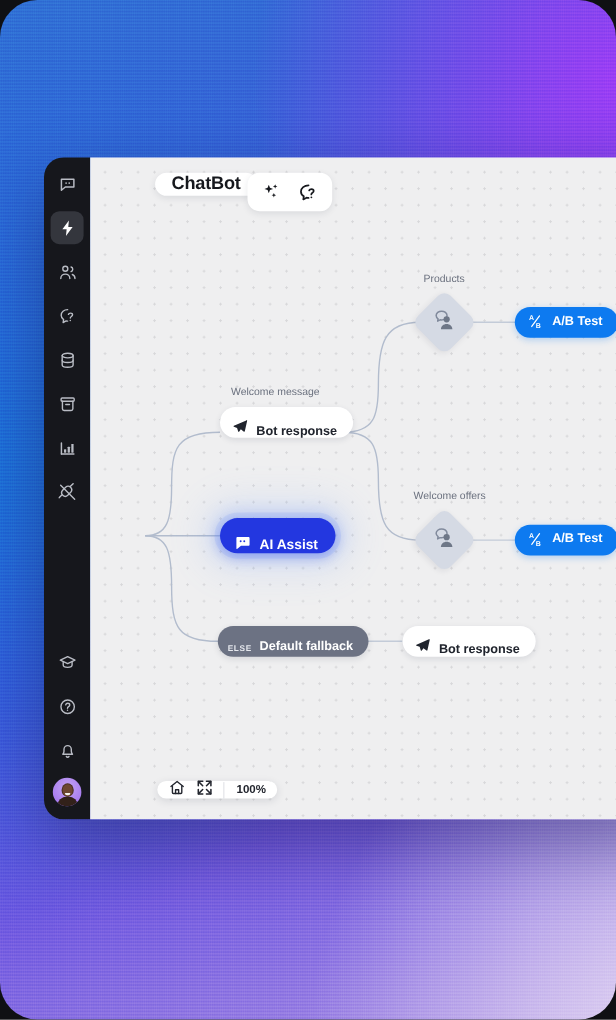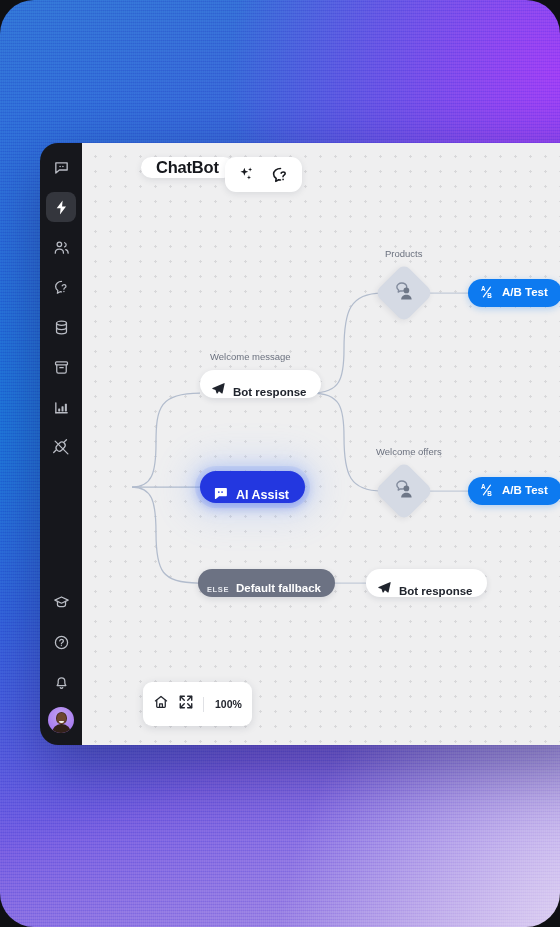--- a/index.html
+++ b/index.html
@@ -195,21 +195,21 @@
     transform: rotate(45deg);
     display: flex; align-items: center; justify-content: center;
     box-shadow: 0 2px 6px rgba(30,35,60,.09);
   }
   .diamond > .dia-inner { transform: rotate(-45deg); display: flex; }
 
   
   #zoom-bar {
     position: absolute;
     left: 61px; bottom: 19px;
-    height: 44px;
+    height: 16px;
     background: #ffffff;
     border-radius: 9px;
     box-shadow: 0 2px 8px rgba(30,35,60,.13);
     display: flex; align-items: center;
     padding: 0 10px; gap: 9px;
     color: #23262e;
   }
   #zoom-bar .zb-sep { width: 1px; height: 15px; background: #e0e1e5; }
   #zoom-pct { font-size: 10.5px; font-weight: bold; color: #23262e; padding-left: 2px; }
 </style>

